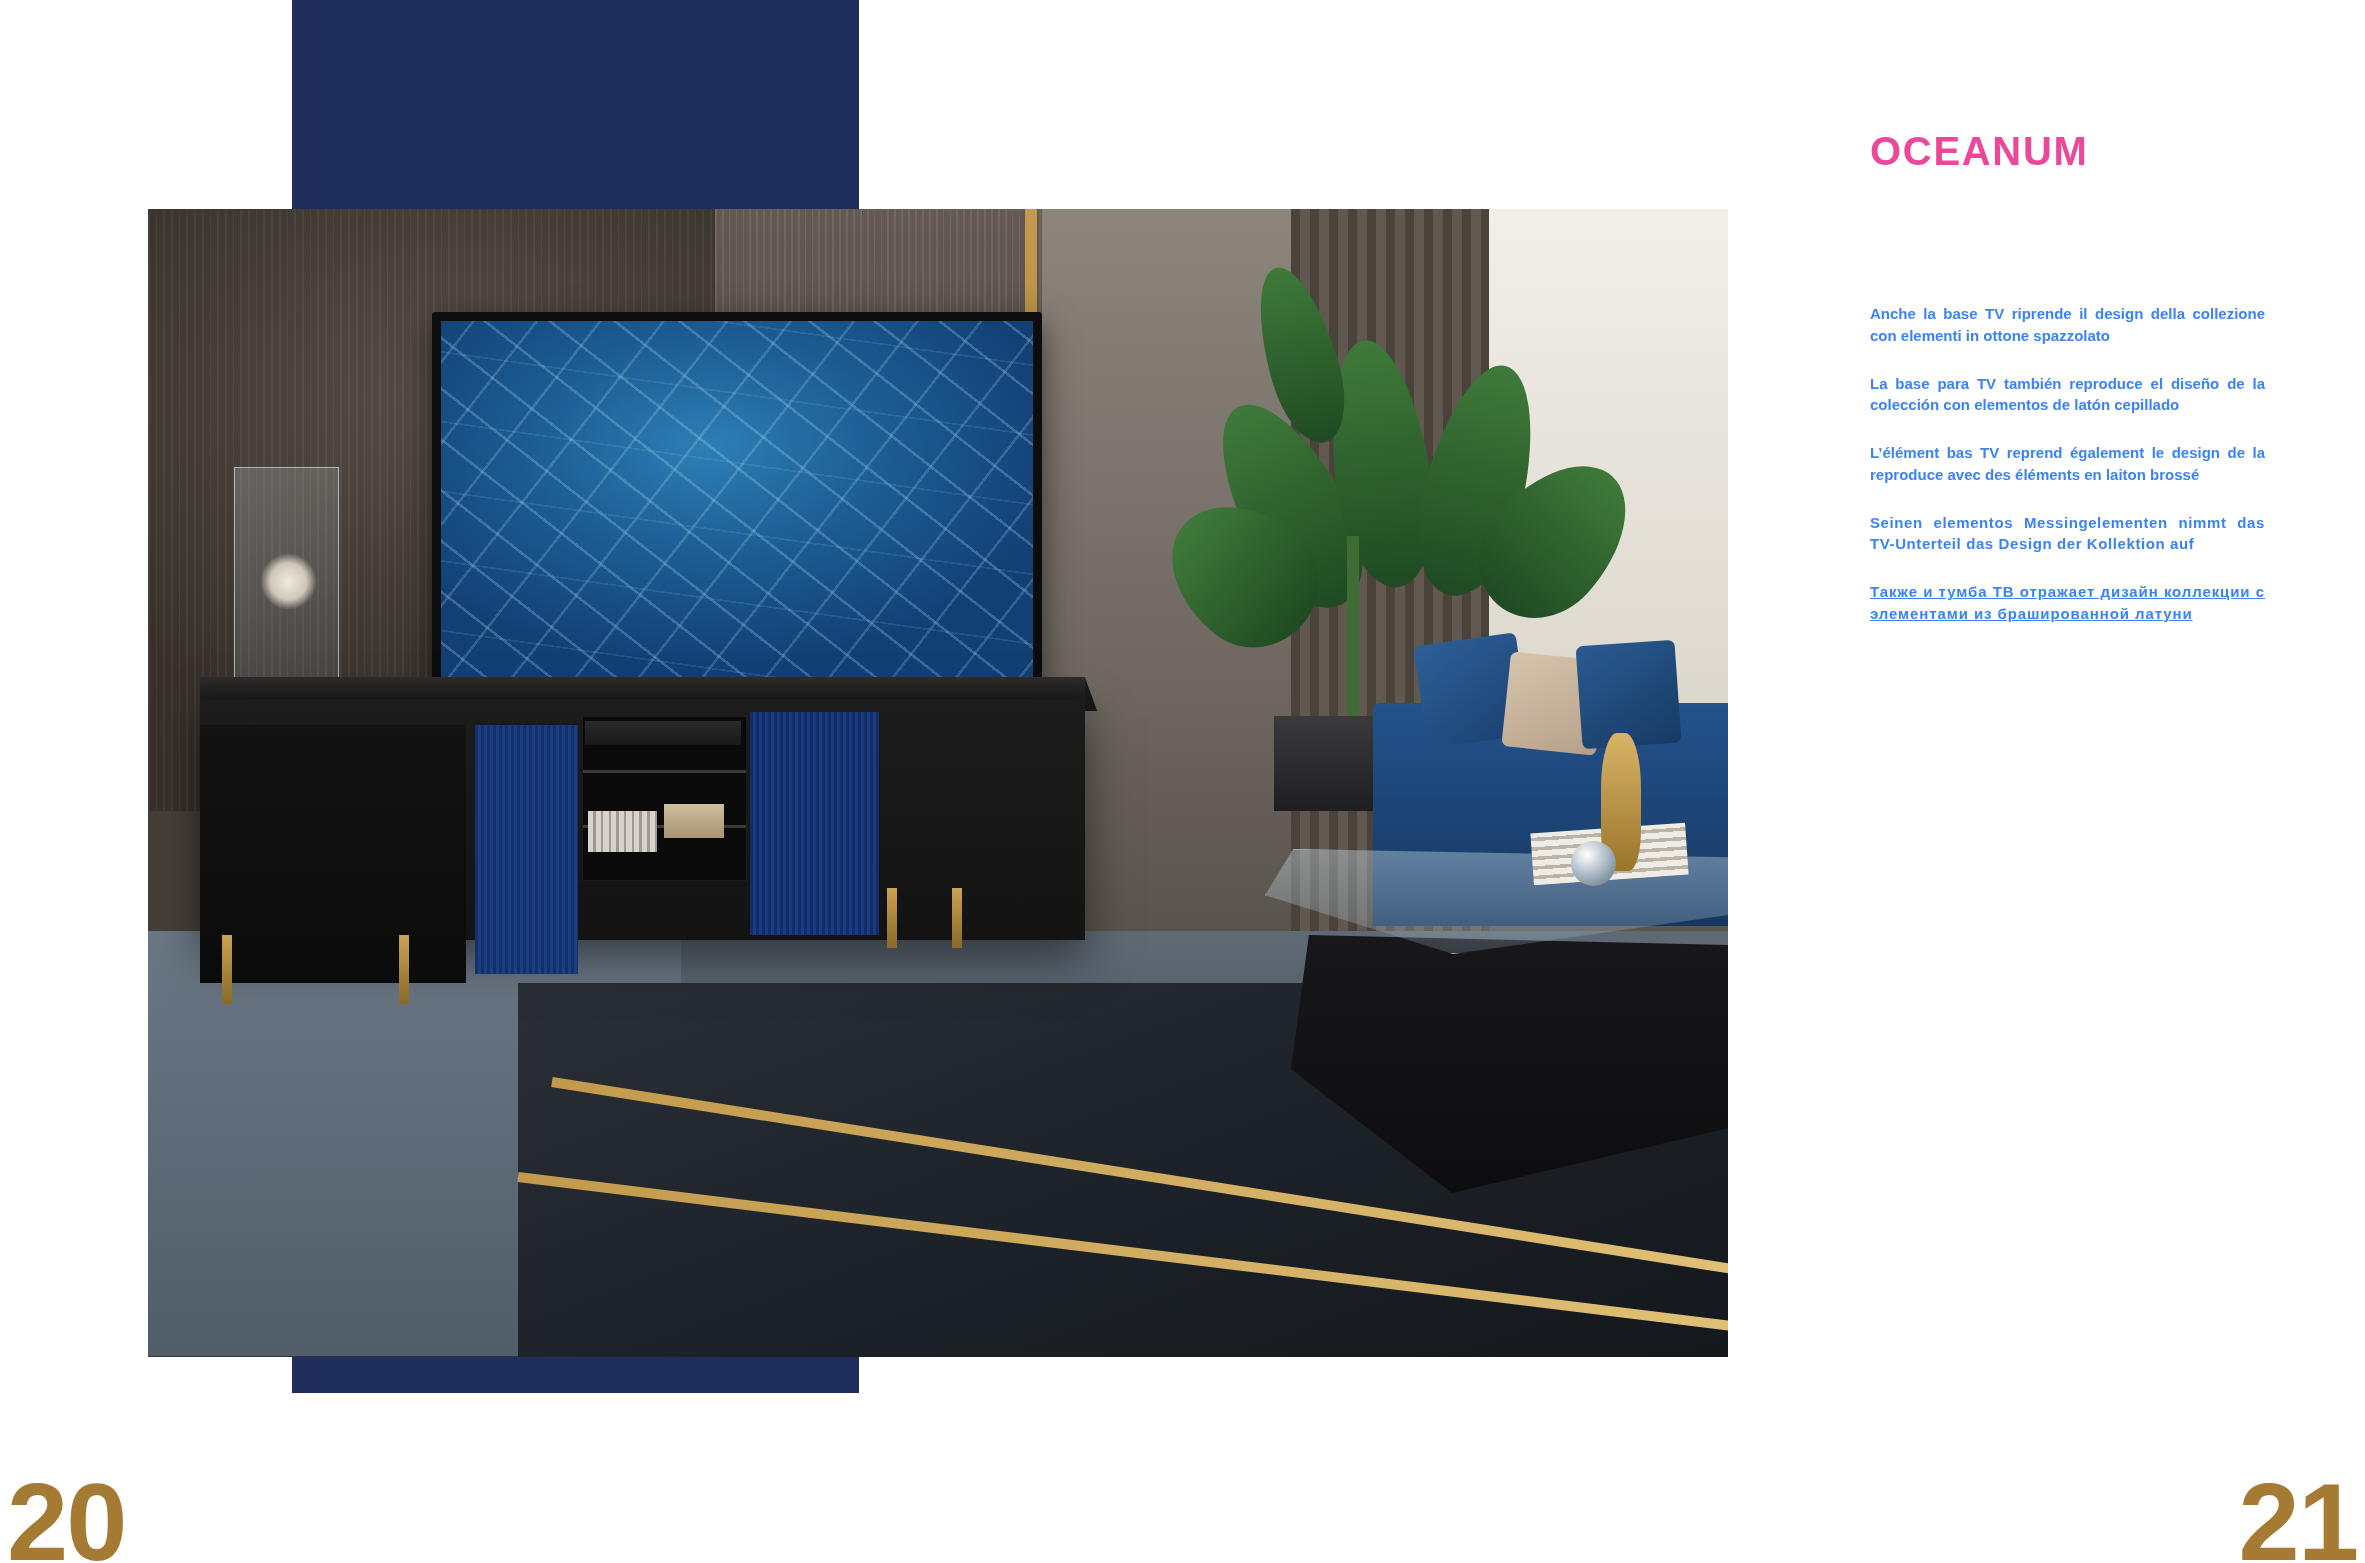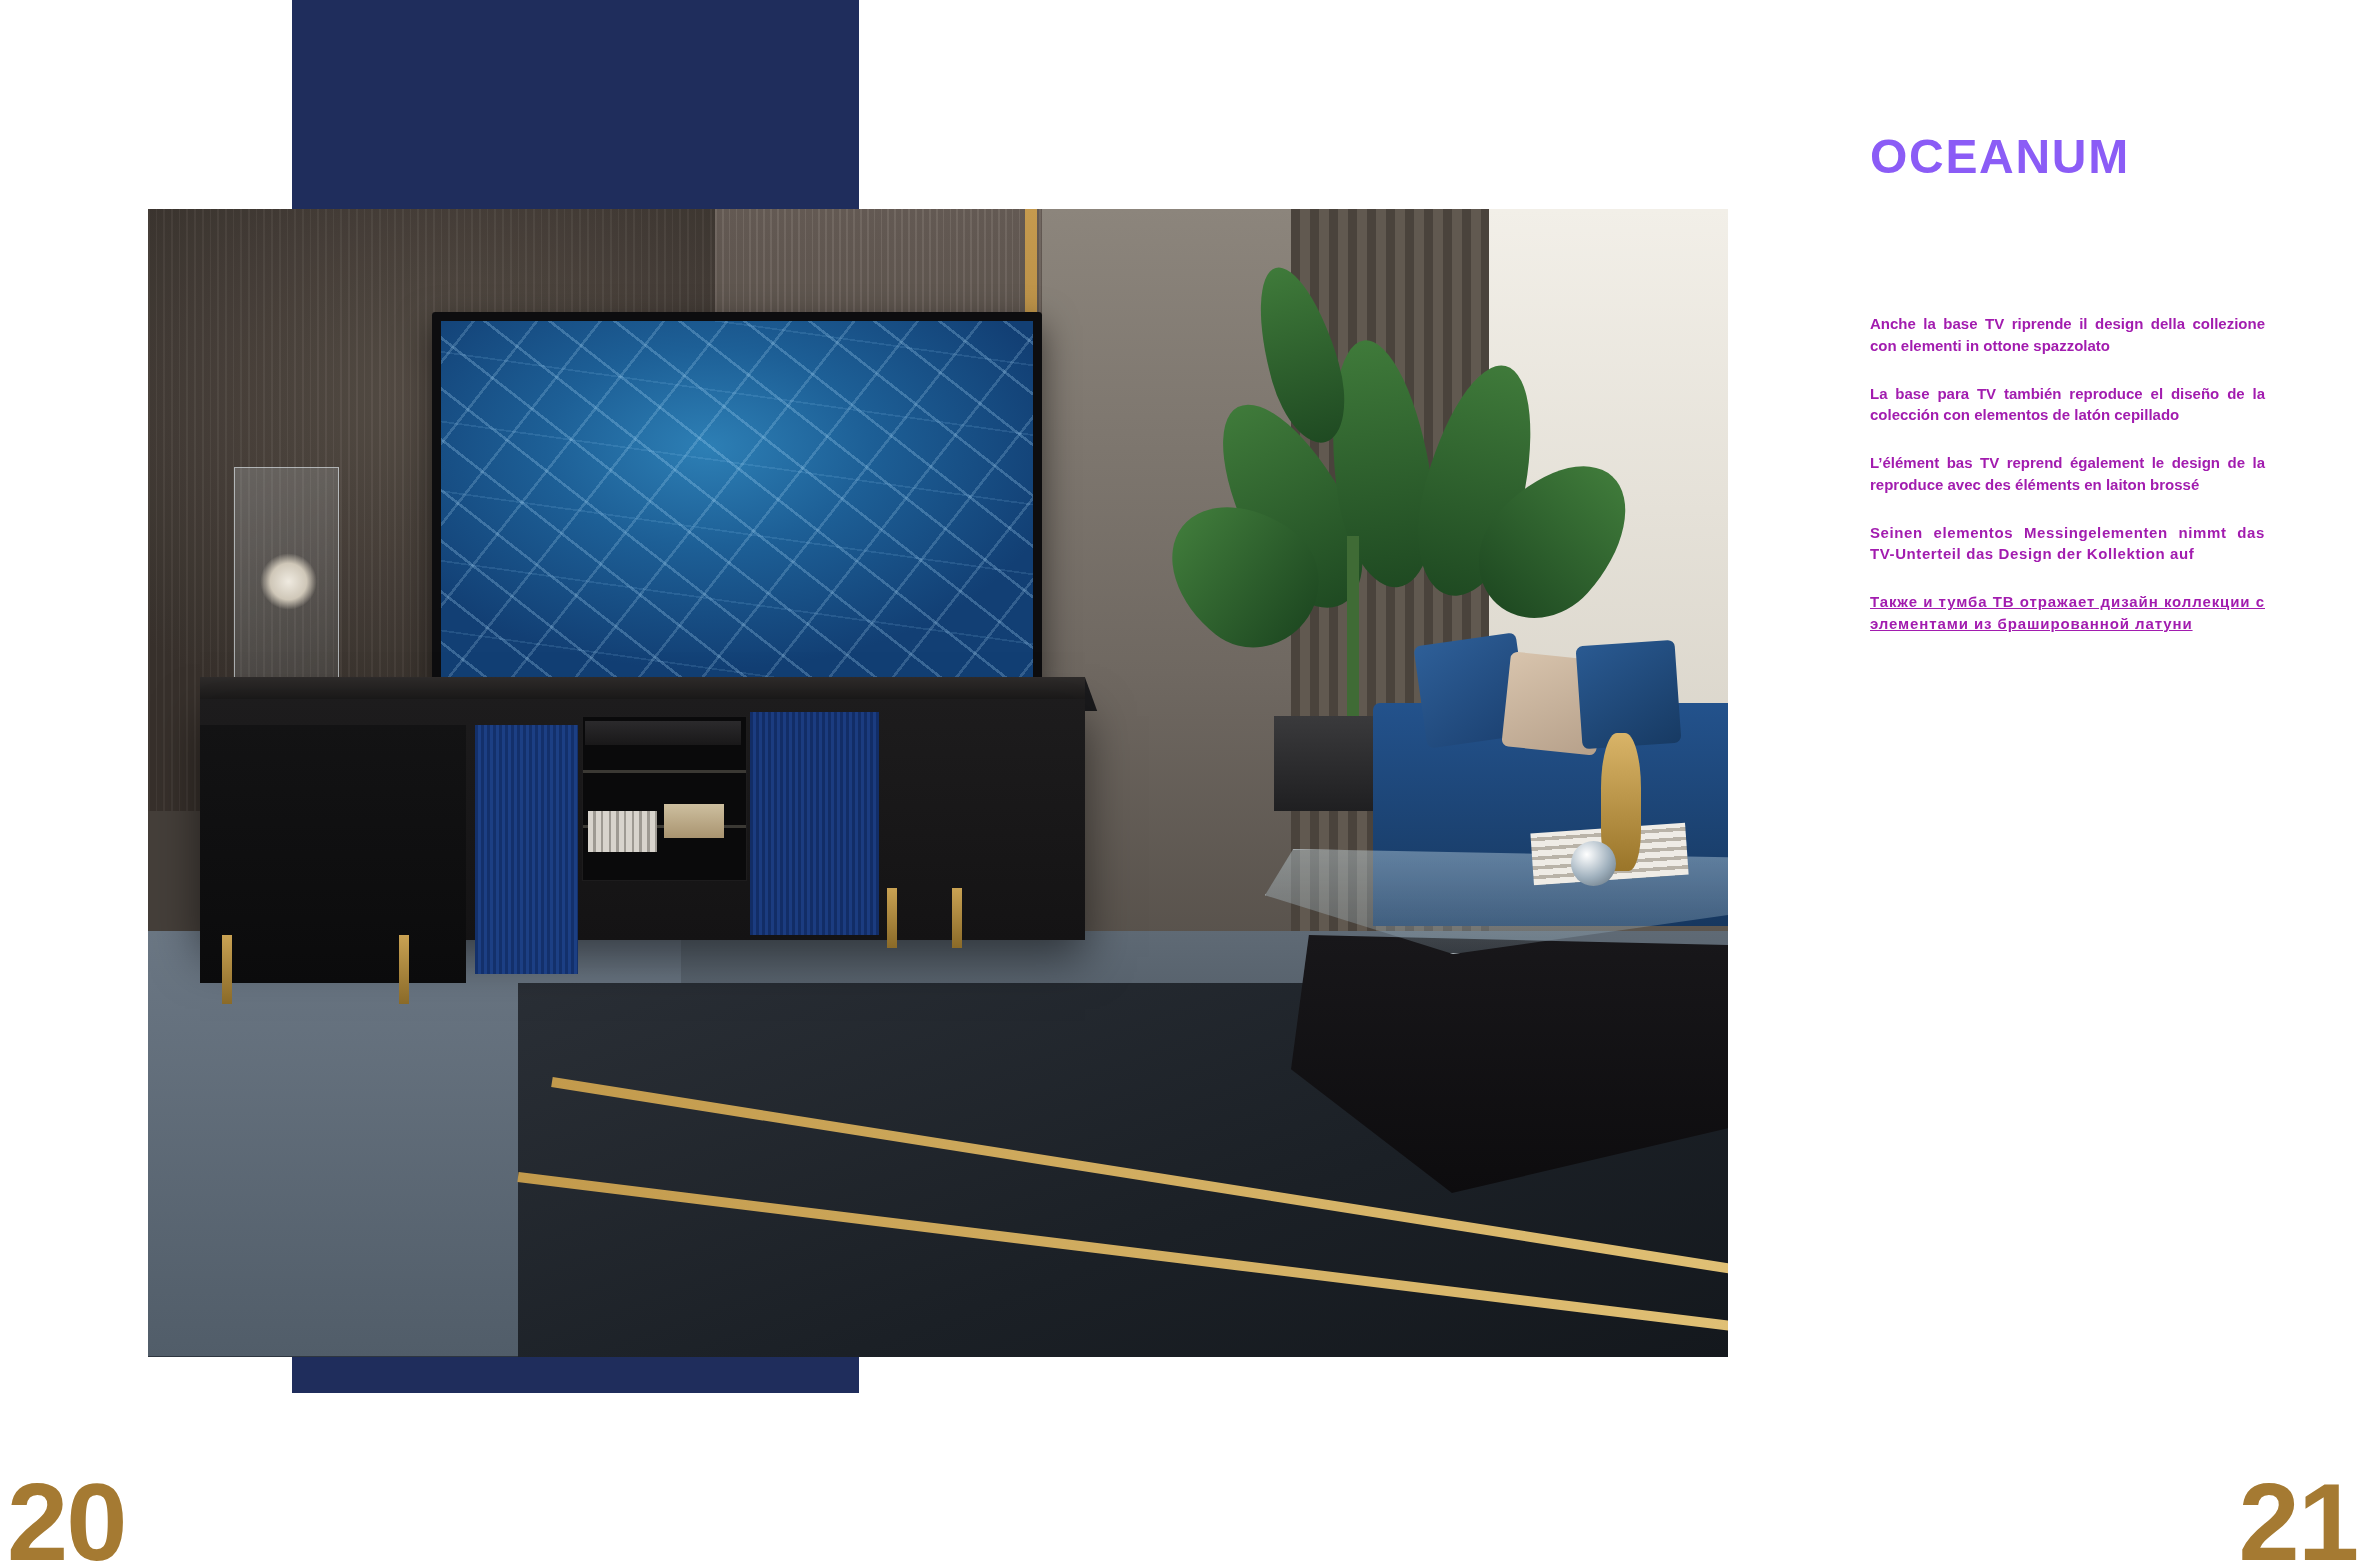--- a/index.html
+++ b/index.html
@@ -318,41 +318,41 @@
   }
 
   
   .text-col {
     position: absolute;
     left: 1870px;
     top: 129px;
     width: 404px;
   }
   .title {
-    color: #8b5cf6;
-    font-size: 48px;
+    color: #ec4899;
+    font-size: 40px;
     font-weight: bold;
     letter-spacing: 1.7px;
     margin: 0 0 33px 0;
   }
   .lede {
     color: #a57a32;
     font-size: 27px;
     font-weight: bold;
     line-height: 1.33;
     text-align: justify;
     margin: 0;
     width: 395px;
   }
   .paras {
     margin-top: 129px;
     width: 395px;
   }
   .para {
-    color: #a21caf;
+    color: #3b82f6;
     font-size: 15px;
     font-weight: bold;
     line-height: 1.45;
     text-align: justify;
     margin: 0 0 26px 0;
   }
   .para.spaced { letter-spacing: 0.6px; }
   .para.spaced2 { letter-spacing: 0.9px; text-decoration: underline; }
 
   

